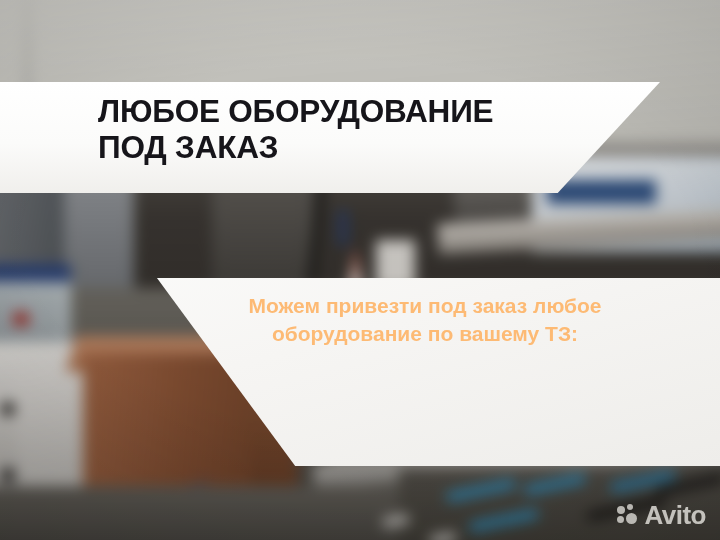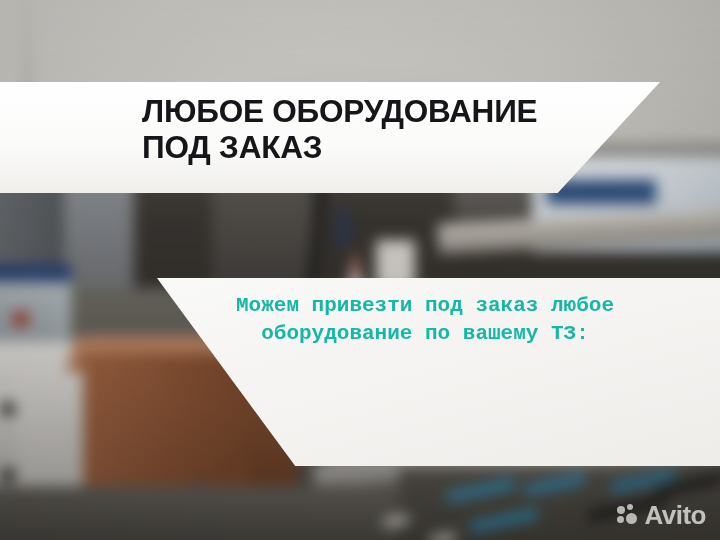--- a/index.html
+++ b/index.html
@@ -205,43 +205,41 @@
     left: 98px;
     top: 94px;
     width: 520px;
     color: #16151a;
     font-size: 31.5px;
     font-weight: bold;
     line-height: 1.13;
     letter-spacing: -0.2px;
     text-transform: uppercase;
     white-space: pre-line;
-    margin-left: 44px;
   }
 
   
   #body-panel {
     position: absolute;
     left: 0;
     top: 276px;
     width: 720px;
     height: 190px;
     background: linear-gradient(165deg, #fbfbfa 0%, #f6f5f3 40%, #eeedea 100%);
     clip-path: polygon(21.8% 1%, 100% 1%, 100% 100%, 41.0% 100%);
   }
   #body-text {
     position: absolute;
     left: 180px;
     top: 292px;
     width: 490px;
     text-align: center;
-    color: #14b8a6;
+    color: #fdba74;
     font-size: 21px;
     line-height: 1.34;
-    font-family: Liberation Mono, monospace;
   }
   #body-lead {
     font-weight: bold;
     display: block;
     white-space: pre-line;
   }
   #body-list {
     font-weight: normal;
     display: block;
     white-space: pre-line;

